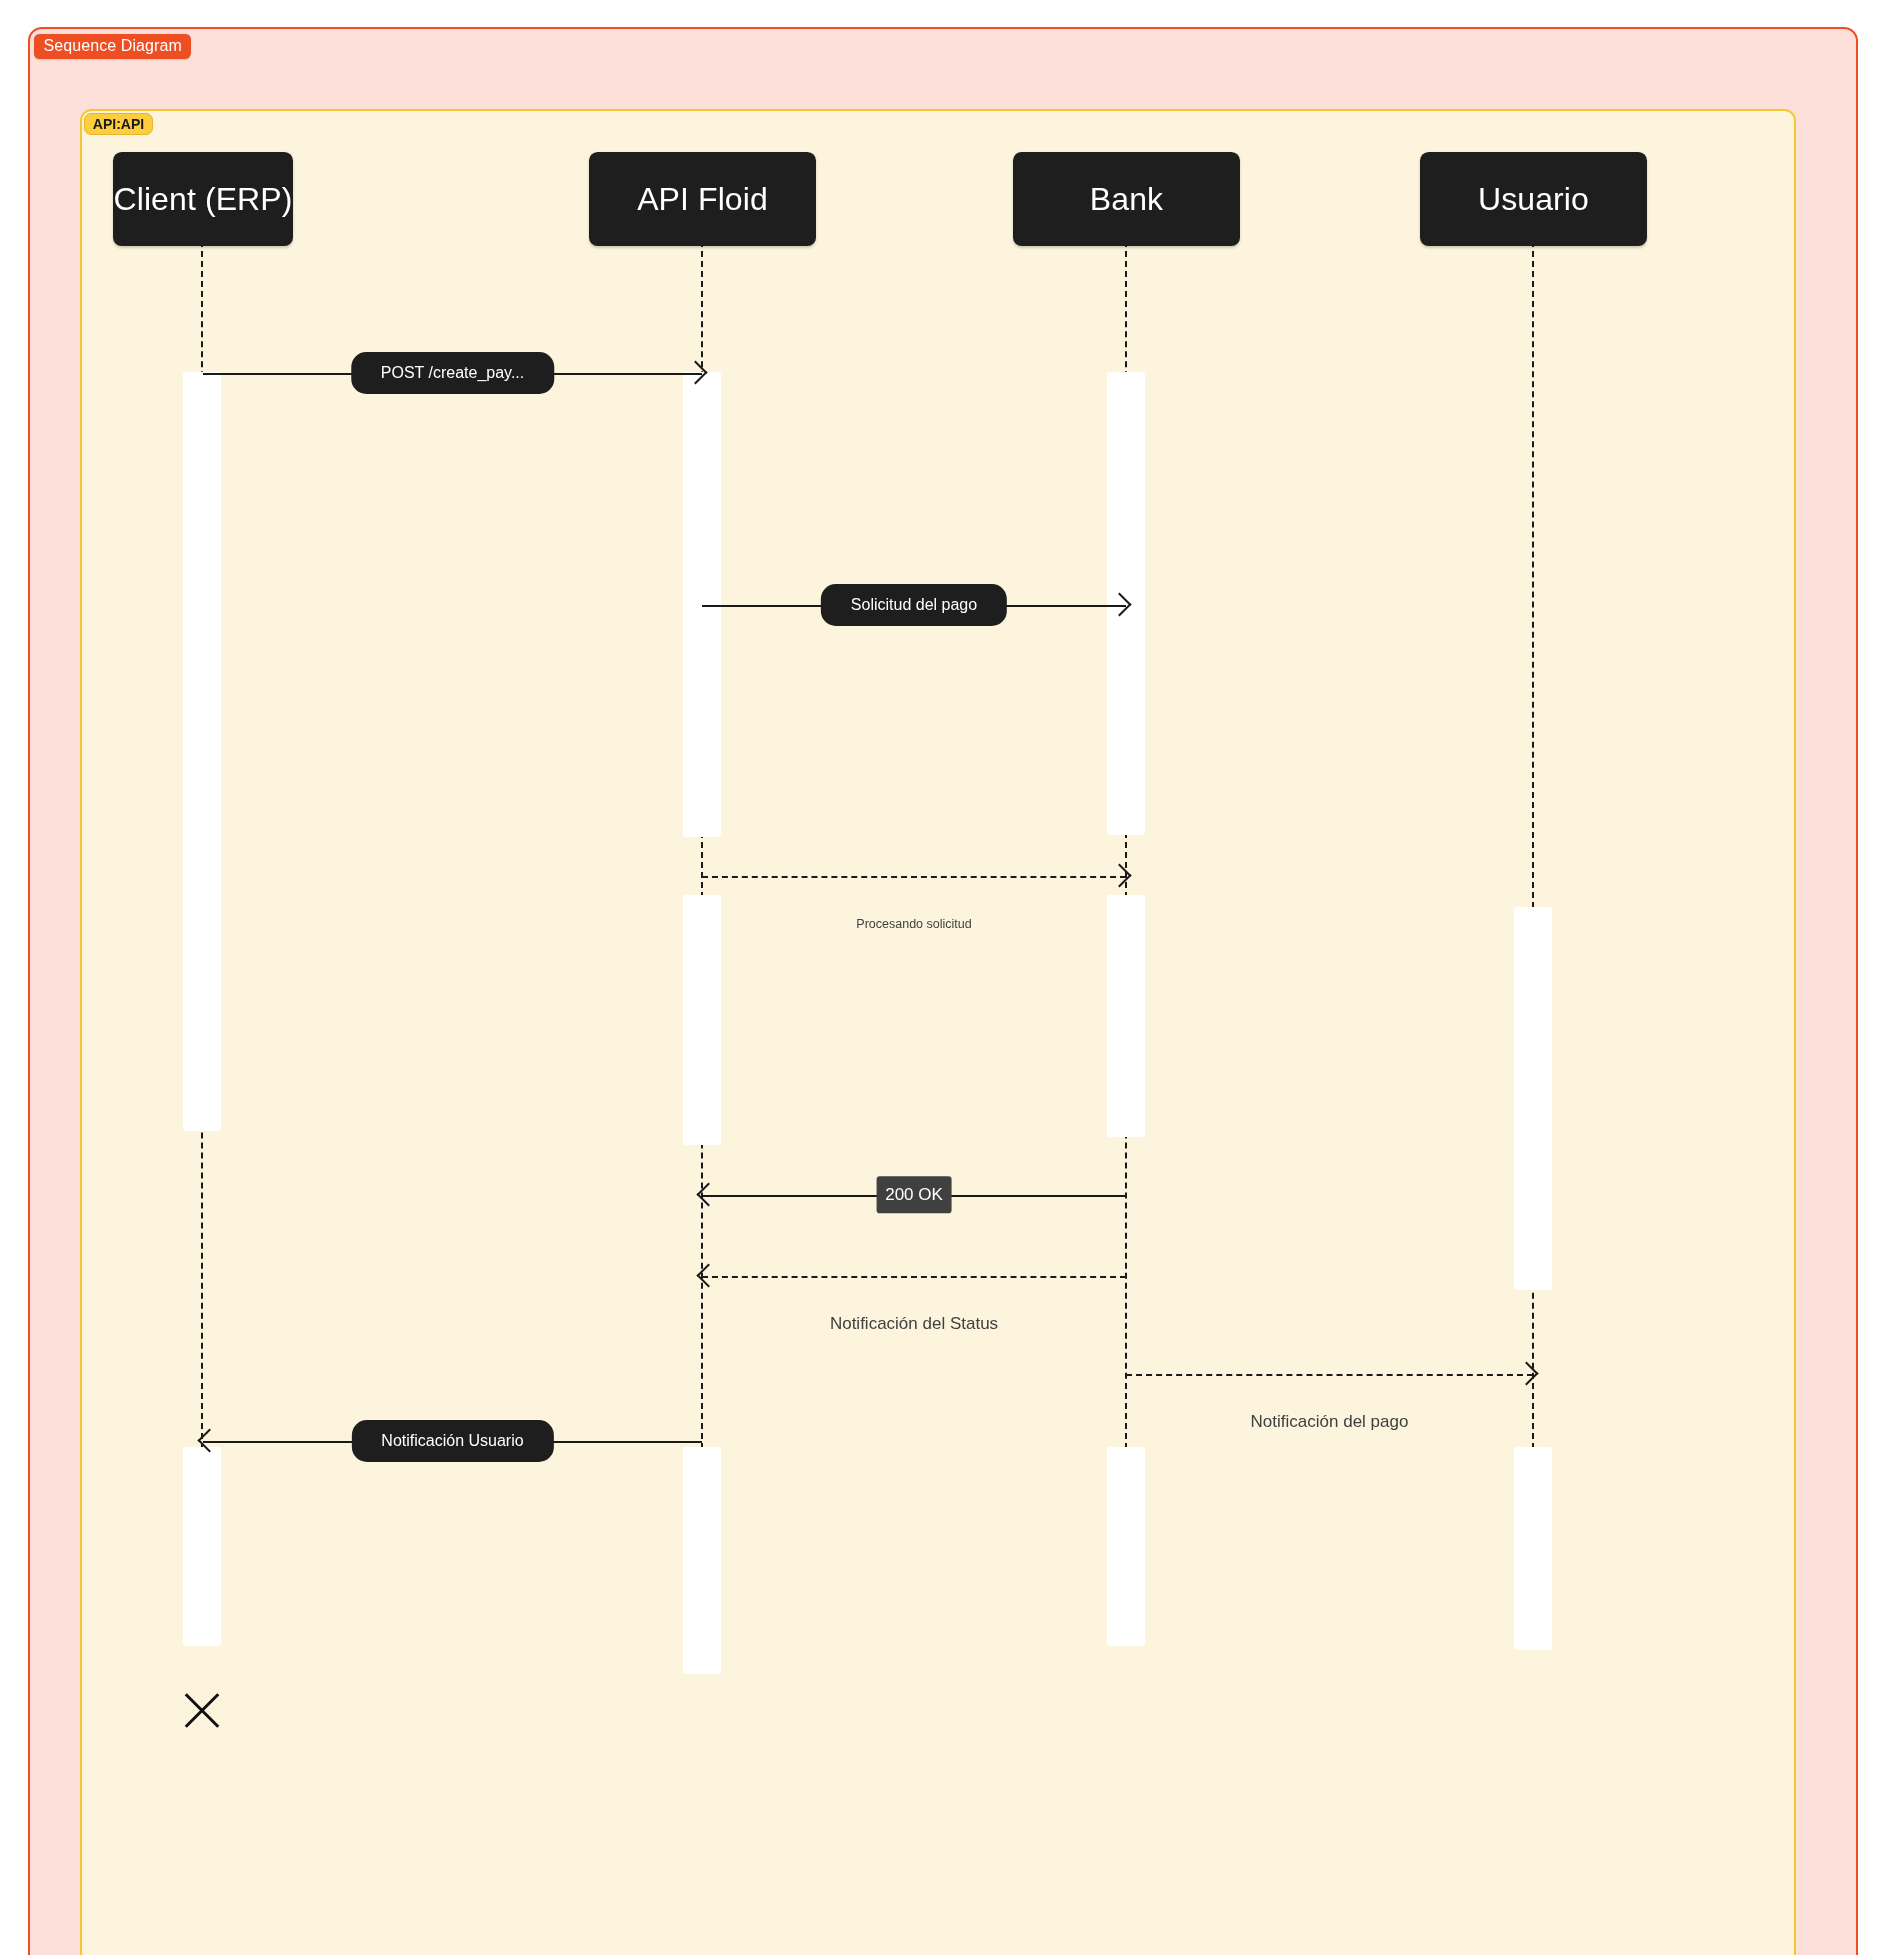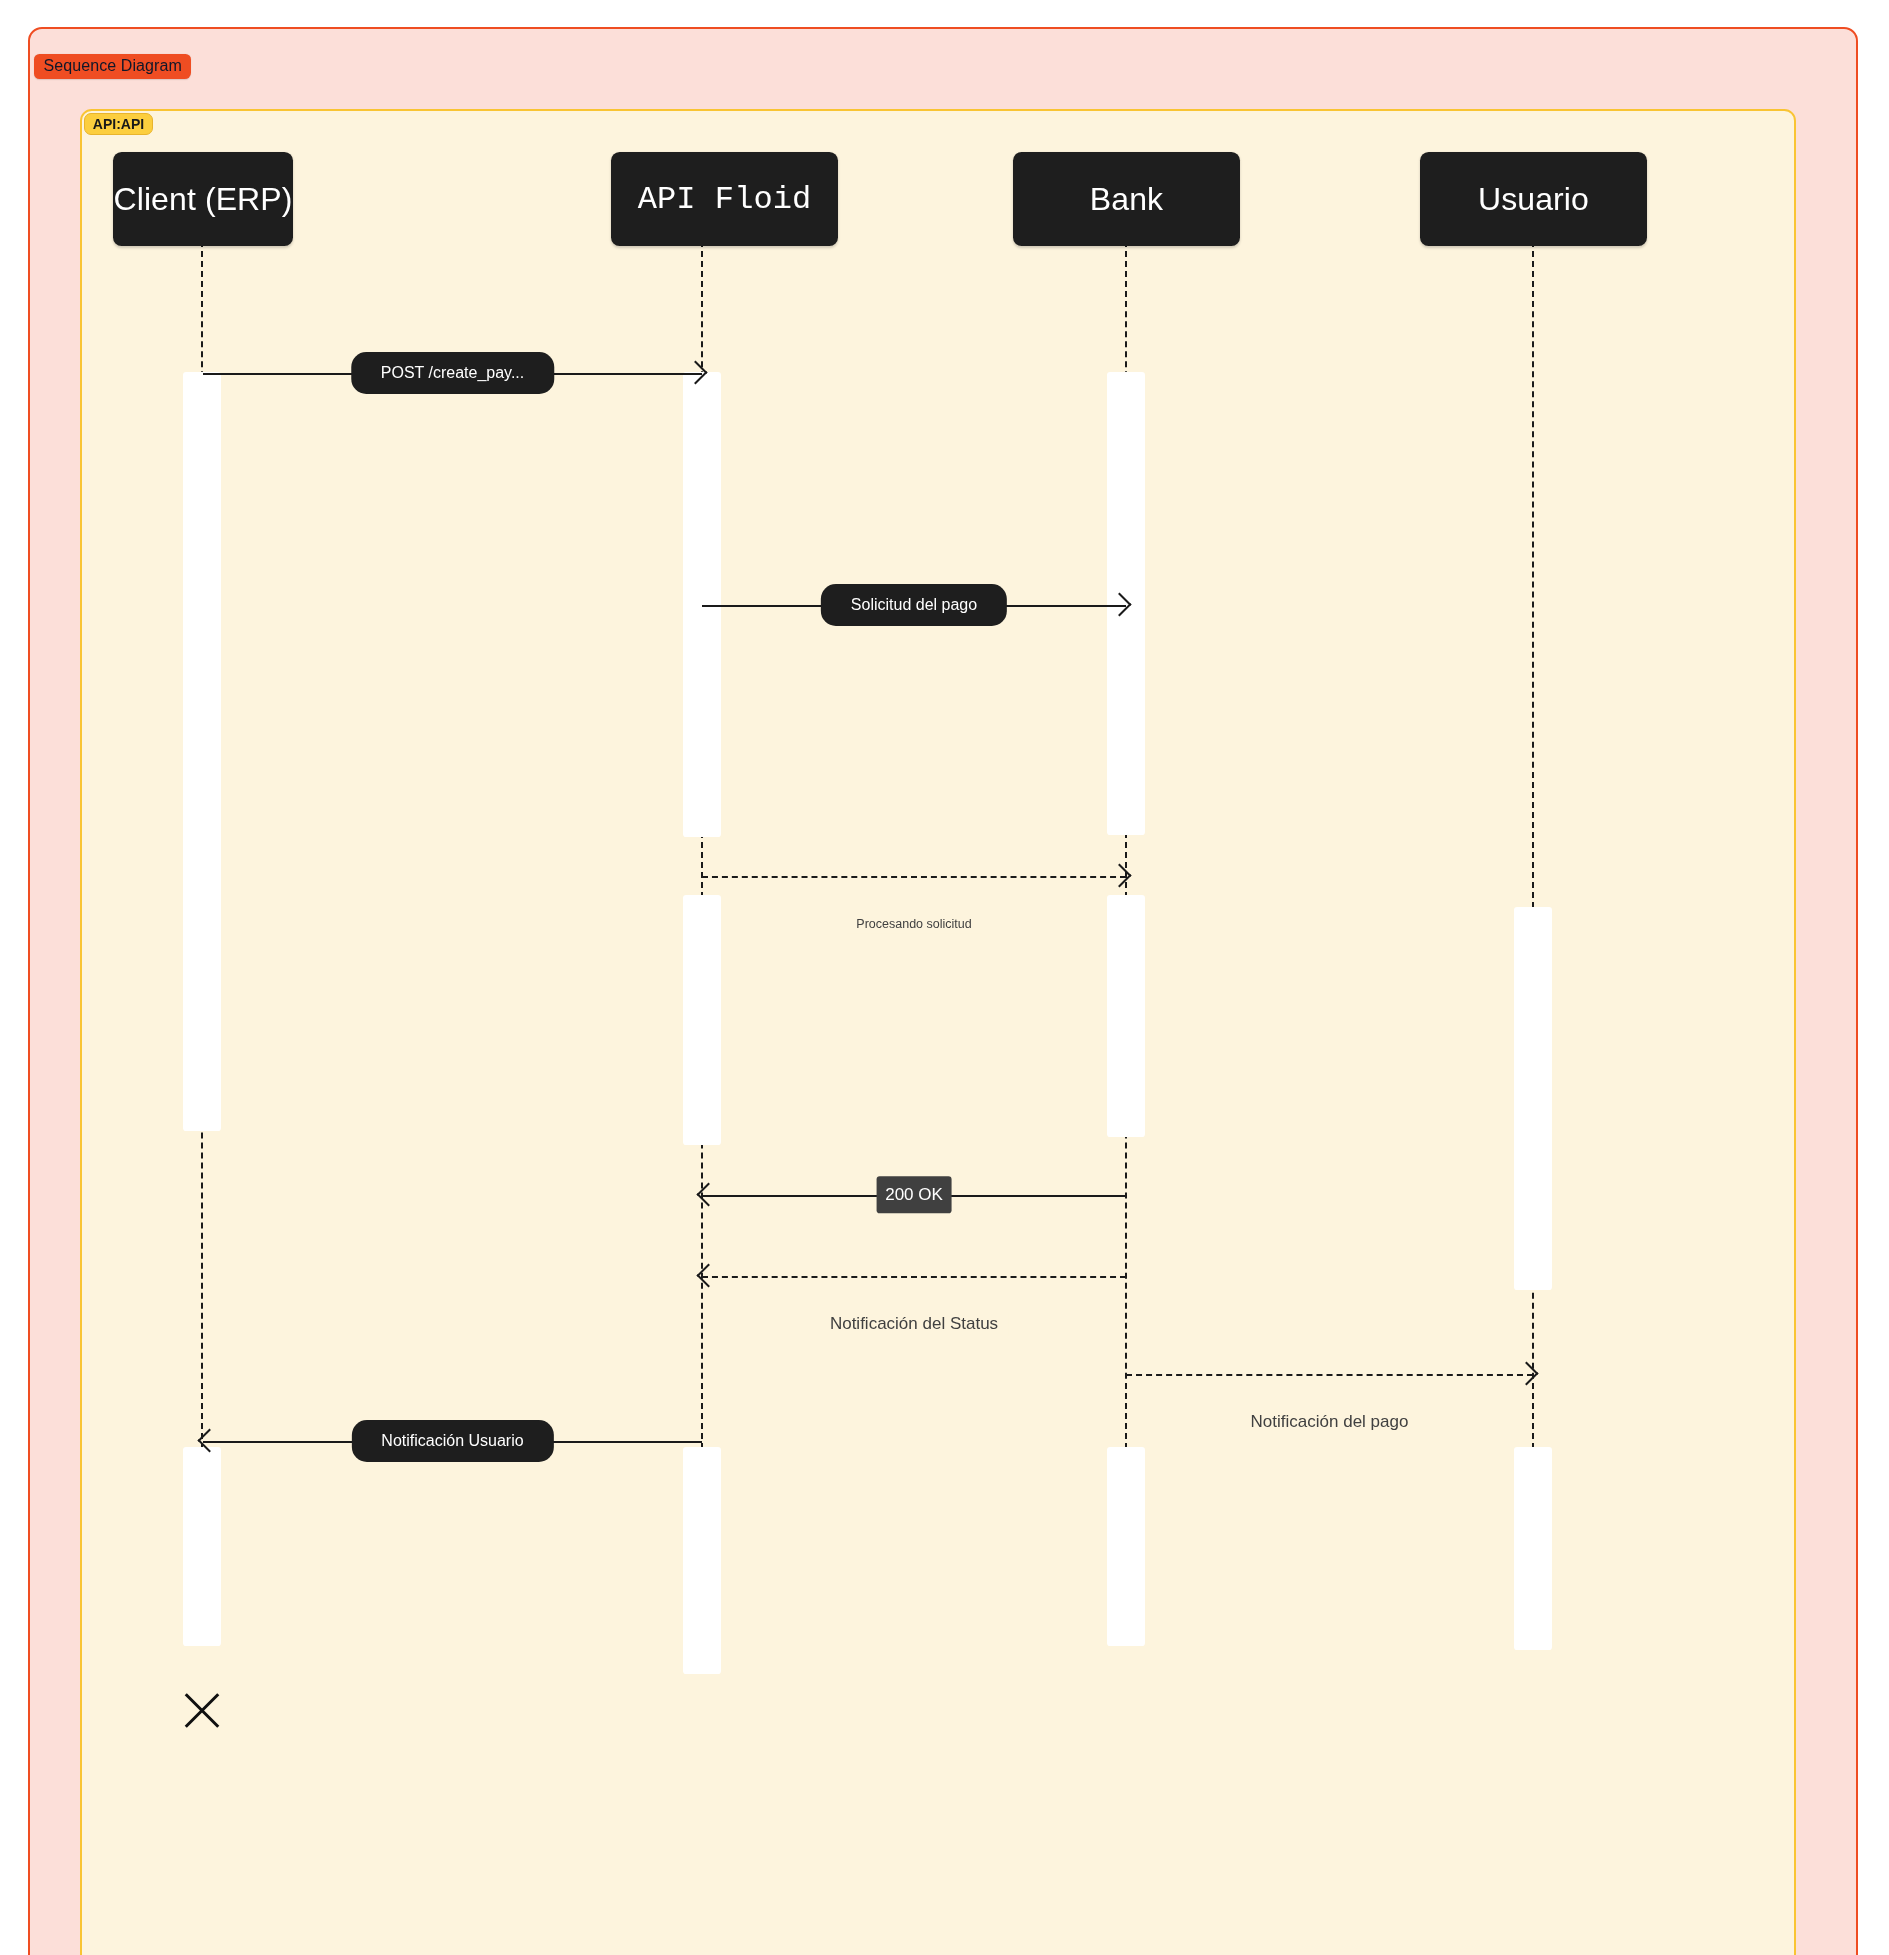--- a/index.html
+++ b/index.html
@@ -29,29 +29,28 @@
     box-sizing: border-box;
     background: #fcdfd9;
     border: 2.7px solid #ef4d22;
     border-radius: 14px;
   }
   .outer-badge {
     position: absolute;
     left: 34px;
     top: 34px;
     background: #ef4d22;
-    color: #0f172a;
+    color: #ffffff;
     border-radius: 5.5px 5.5px 6.3px 5.5px;
     padding: 3.9px 9.4px 5.1px 9.4px;
     font-size: 16px;
     line-height: 1;
     letter-spacing: 0.1px;
     white-space: nowrap;
     box-shadow: 0 0.8px 1.2px rgba(0,0,0,0.12);
-    margin-top: 20px;
   }
 
   
   .inner-frame {
     position: absolute;
     left: 80px;
     top: 109px;
     width: 1716px;
     height: 1989px;
     box-sizing: border-box;
@@ -221,21 +220,21 @@
       <div class="activation" style="left: 1514px; top: 907px; height: 383px;"></div>
       <div class="activation" style="left: 183px; top: 1447px; height: 199px;"></div>
       <div class="activation" style="left: 683px; top: 1447px; height: 227px;"></div>
       <div class="activation" style="left: 1107px; top: 1447px; height: 199px;"></div>
       <div class="activation" style="left: 1514px; top: 1447px; height: 203px;"></div>
     </div>
   <div id="layer-participants">
       <div class="participant" style="left: 113px; width: 180px; top: 152px;">
         <span>Client (ERP)</span>
       </div>
-      <div class="participant" style="left: 611px; width: 227px; top: 152px; font-family: Liberation Mono, monospace;">
+      <div class="participant" style="left: 589px; width: 227px; top: 152px;">
         <span>API Floid</span>
       </div>
       <div class="participant" style="left: 1013px; width: 227px; top: 152px;">
         <span>Bank</span>
       </div>
       <div class="participant" style="left: 1420px; width: 227px; top: 152px; text-align: center;">
         <span>Usuario</span>
       </div>
     </div>
   <div id="layer-messages">

